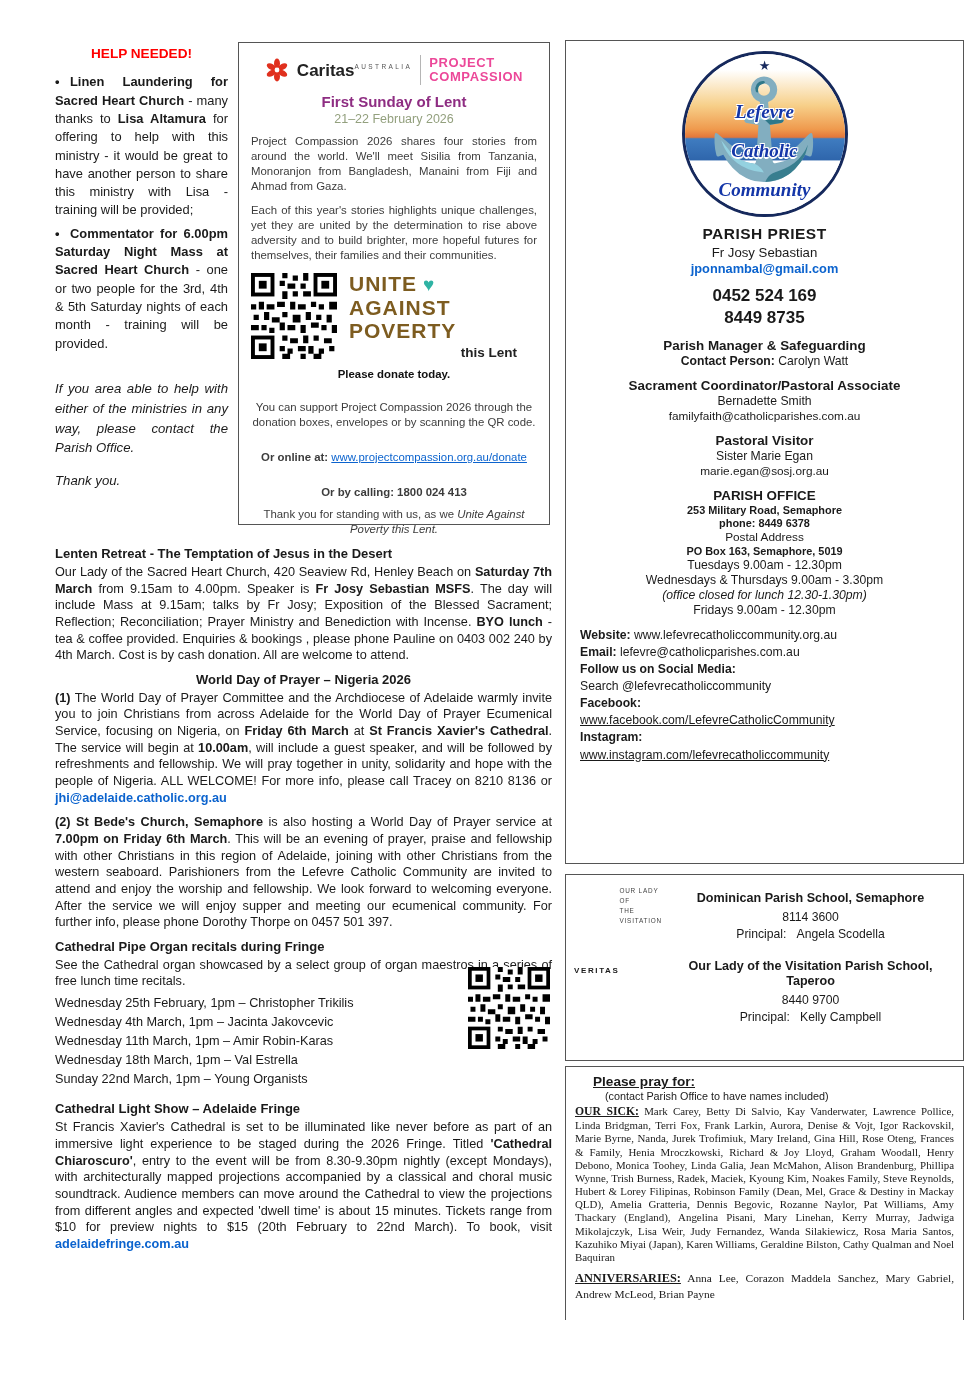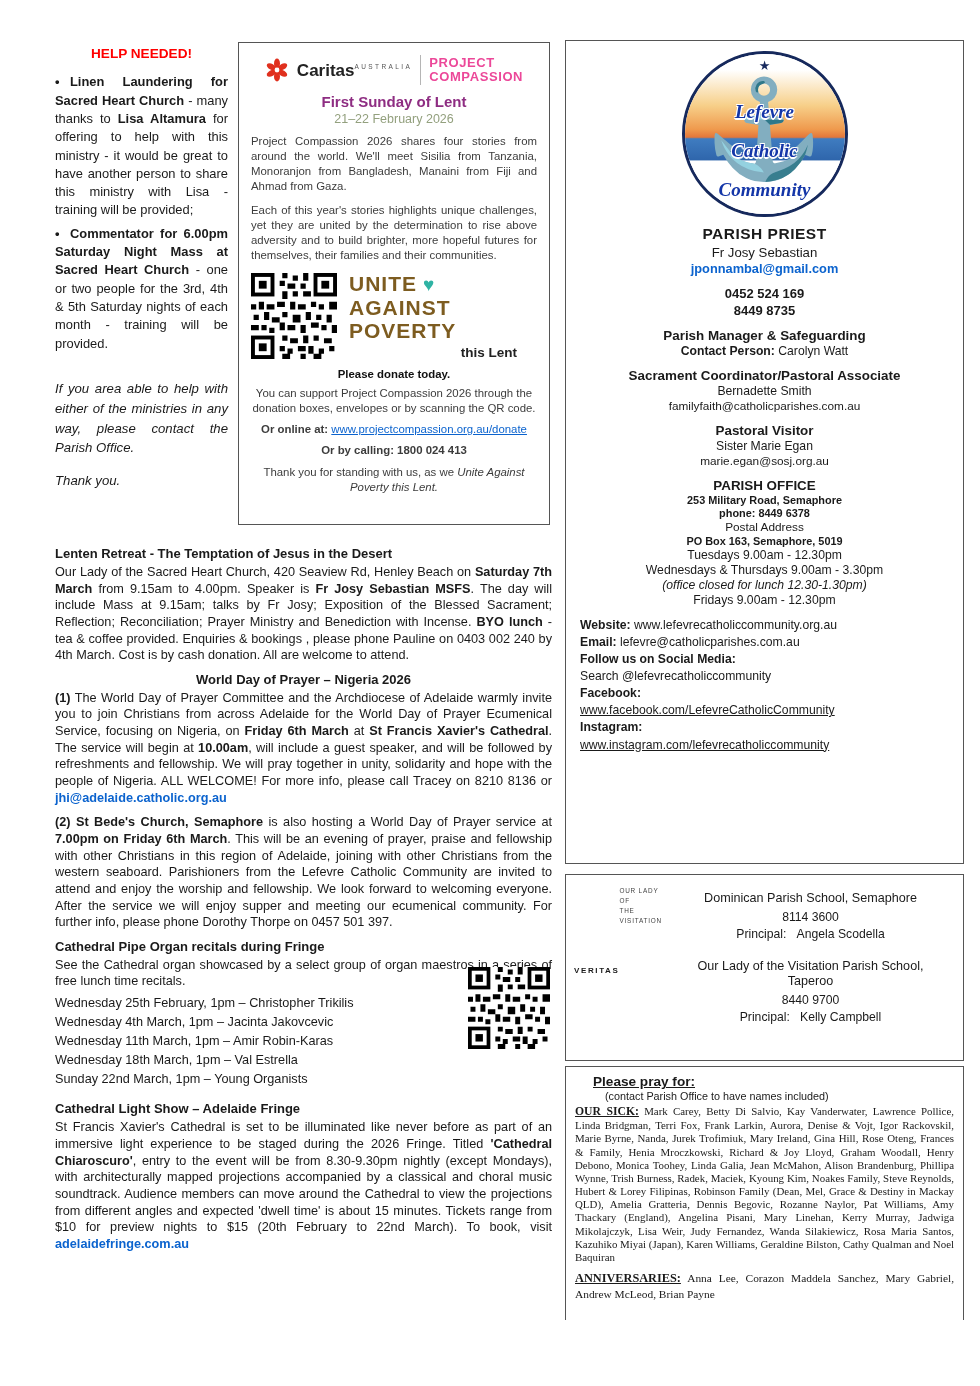--- a/index.html
+++ b/index.html
@@ -30,21 +30,21 @@
 .pc-dates{text-align:center;color:#93a07e;font-size:12.5px;margin:2px 0 8px}
 .pc-p{text-align:justify;margin-bottom:9px;line-height:1.32}
 .qr{background:#fff;display:block}
 .pc-qr-row{display:flex;gap:10px;align-items:center;margin:2px 0 8px}
 .pc-qr{width:86px;height:86px;flex:0 0 auto}
 .unite{flex:1;padding-left:2px}
 .u-line{font-weight:800;font-size:21px;letter-spacing:1px;color:#7d5c20;line-height:1.1}
 .heart{color:#2fb3a4;font-size:19px;margin-left:6px;font-weight:400}
 .u-lent{font-weight:700;color:#222;font-size:13.5px;margin-top:3px;text-align:right;padding-right:20px}
 .pc-donate-t{text-align:center;font-weight:700;color:#111;margin-top:2px}
-.pc-c{text-align:center;line-height:1.3;margin-top:6px}
+.pc-c{text-align:center;line-height:1.3;margin-top:20px}
 .b{font-weight:700}
 .link{color:#0b63ce;text-decoration:underline}
 .pc-thanks{margin-top:7px}
 
 
 .rbox{position:absolute;left:565px;top:40px;width:399px;height:824px;border:1px solid #555;
   padding:10px 14px;text-align:center}
 .lef-wrap{display:flex;justify-content:center;margin-bottom:8px}
 .lef-circle{position:relative;width:166px;height:166px;border-radius:50%;border:3px solid #16295c;
   overflow:hidden;background:#fff}
@@ -53,39 +53,39 @@
 .lef-star{position:absolute;top:4px;left:50%;transform:translateX(-50%);color:#16295c;font-size:13px}
 .lef-anchor{position:absolute;top:47%;left:50%;transform:translate(-50%,-50%);font-size:96px;
   color:#132a55;line-height:1}
 .lef-words{position:absolute;left:0;right:0;top:48px;display:flex;flex-direction:column;gap:20px;align-items:center}
 .lef-word{font-family:"Liberation Serif",serif;font-style:italic;font-weight:700;color:#1436a8;
   font-size:19px;line-height:1;
   text-shadow:-1px -1px 0 #fff,1px -1px 0 #fff,-1px 1px 0 #fff,1px 1px 0 #fff,0 2px 0 #fff}
 .h1r{font-weight:700;font-size:15.5px;letter-spacing:.5px;margin-top:6px}
 .nm{font-size:13.2px;margin-top:2px}
 .mail-blue{color:#0b63ce;font-weight:700;font-size:12.8px;margin-top:1px}
-.ph{font-weight:700;font-size:13px;margin-top:2px}
+.ph{font-weight:700;font-size:17px;margin-top:2px}
 .gap8{margin-top:10px}
 .h2r{font-weight:700;font-size:13.4px}
 .small{font-size:12.2px;margin-top:1px}
 .xsmall{font-size:11.8px;margin-top:1px}
 .baddr{font-weight:700;font-size:10.9px;margin-top:1px}
 .hours{font-size:12.2px;margin-top:1px}
 .it{font-style:italic}
 .contact-left{text-align:left;font-size:12.2px;margin-top:10px;line-height:1.4}
 .ul{text-decoration:underline}
 
 
 .sbox{position:absolute;left:565px;top:874px;width:399px;height:187px;border:1px solid #555;
   padding:8px 8px 4px;display:flex;gap:4px}
 .slogos{width:88px;display:flex;align-items:center}
 .veritas{font-size:8px;letter-spacing:1.6px;font-weight:700;margin-top:2px}
 .vis-cap{font-size:6.4px;letter-spacing:.8px;color:#444;text-align:left;line-height:1.55;margin-top:3px;align-self:flex-start}
 .sinfo{flex:1;text-align:center;padding-top:8px}
-.s-name{font-weight:400;font-size:12.6px;line-height:1.25}
+.s-name{font-weight:700;font-size:12.6px;line-height:1.25}
 .s-line{font-size:12.2px;margin-top:3px}
 .s-gap{margin-top:18px}
 
 
 .pbox{position:absolute;left:565px;top:1066px;width:399px;height:314px;border:1px solid #555;
   padding:7px 9px 6px}
 .pray-title{font-weight:700;font-size:13.6px;text-decoration:underline;margin-left:18px}
 .pray-note{font-size:10.8px;margin-left:30px;margin-top:1px}
 .sick{font-family:"Liberation Serif",serif;font-size:10.9px;line-height:1.21;text-align:justify;margin-top:3px}
 .sick-label{font-weight:700;text-decoration:underline;font-size:11.7px}

